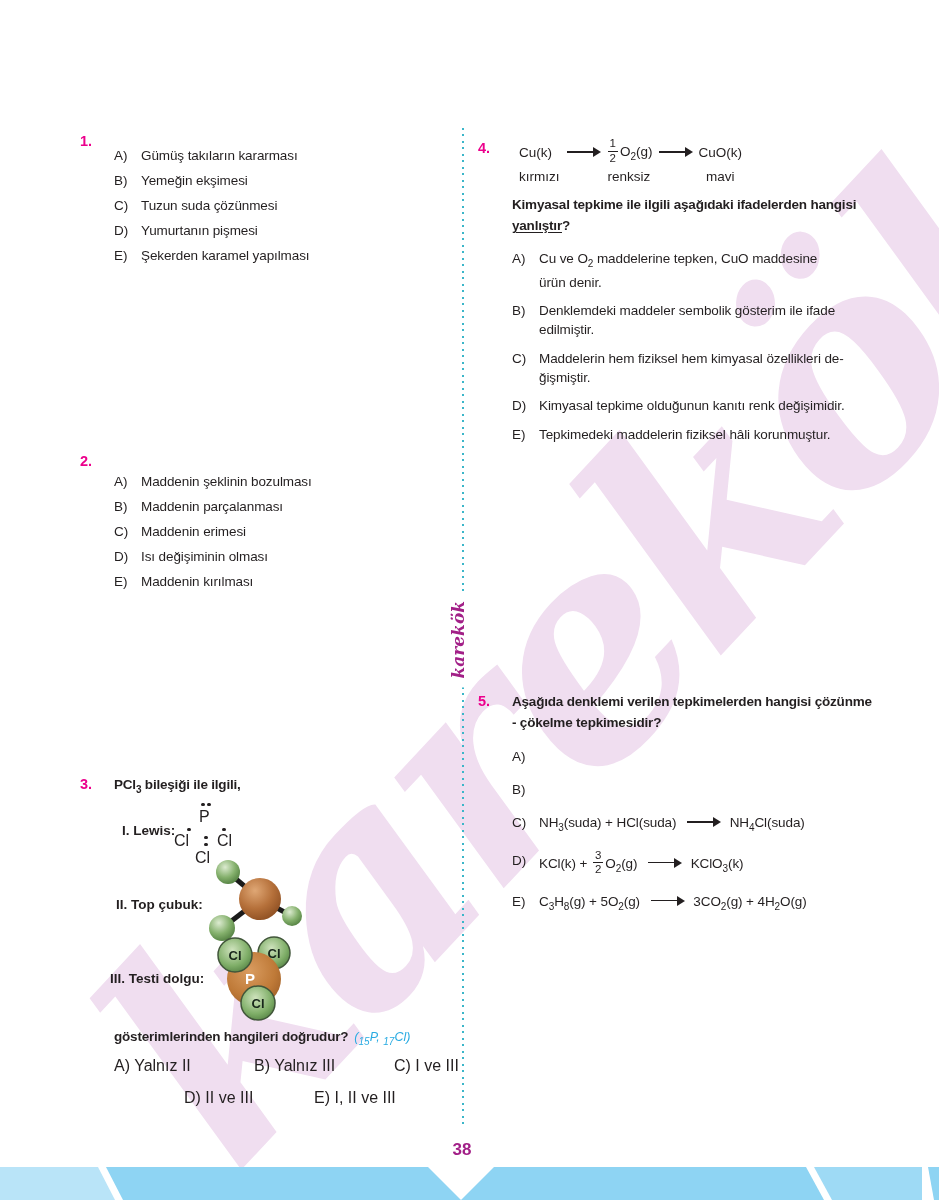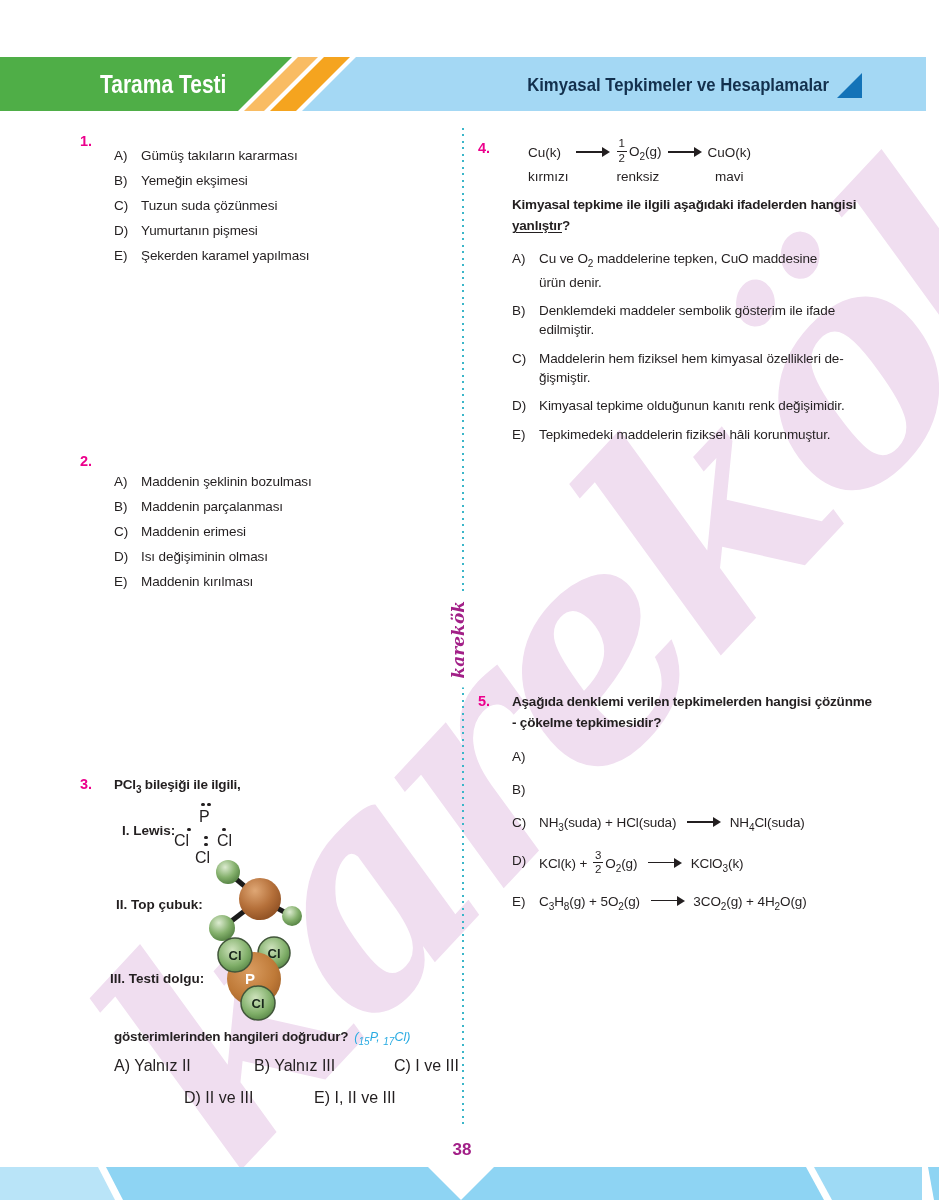--- a/index.html
+++ b/index.html
@@ -62,21 +62,21 @@
   .spacefill{position:absolute;left:98px;top:134px;}
   .closing{display:flex;align-items:baseline;white-space:nowrap;margin-top:6px;}
   .closing .cl-main{font-weight:bold;font-size:13.5px;letter-spacing:-.2px;}
   .closing .cl-hint{margin-left:6px;color:var(--annotation-blue);font-style:italic;font-size:12.5px;}
   .q3-row{position:relative;height:19px;font-size:16px;}
   .q3-row1{margin-top:11px;}
   .q3-row2{margin-top:13px;}
   .q3-opt{position:absolute;top:0;white-space:nowrap;}
   
   .equation{display:grid;grid-template-columns:repeat(5,auto);justify-content:start;
-     align-items:center;font-size:13.5px;margin-left:16px;}
+     align-items:center;font-size:13.5px;margin-left:7px;}
   .eq-sp{grid-row:1;white-space:nowrap;}
   .eq-arrow{grid-row:1;}
   .eq-label{grid-row:2;text-align:center;font-size:13.5px;padding-top:2px;}
   .q4 .stem{margin-top:10px;}
   .q4 .opts{margin-top:13px;}
   .q4 .opt{margin-bottom:9.5px;}
   
   .q5 .opts{margin-top:13px;}
   .q5 .opt{margin-bottom:12px;line-height:21px;}
   .q5 .ot{width:320px;}
@@ -86,31 +86,20 @@
      color:var(--brand-magenta);font-weight:bold;font-size:17px;}
   .footer{position:absolute;left:0;bottom:0;width:939px;height:33px;z-index:2;}
 </style>
 </head>
 <body>
 
 <div class="page">
 
   <div class="watermark">karekök</div>
 
-  <div class="header">
-    <svg width="939" height="54" viewBox="0 0 939 54">
-      <polygon points="0,0 292,0 238,54 0,54" fill="#4fae47"></polygon>
-      <polygon points="298,0 318,0 264,54 244,54" fill="#f9bc63"></polygon>
-      <polygon points="324,0 350,0 296,54 270,54" fill="#f5a41f"></polygon>
-      <polygon points="356,0 926,0 926,54 302,54" fill="#a4d8f4"></polygon>
-    </svg>
-    <div class="header-left-title">Tarama Testi</div>
-    <div class="header-right-title">Kimyasal Tepkimeler ve Hesaplamalar</div>
-    <div class="header-triangle"></div>
-  </div>
 
   <div class="divider"></div>
   <div class="divider-brand">karekök</div>
 
   <div class="q q-left" style="left:80px;top:131px;">
     <div class="qnum">1.</div>
     <div class="qbody">
       <div class="opts">
         <div class="opt">
             <span class="ol">A)</span>

